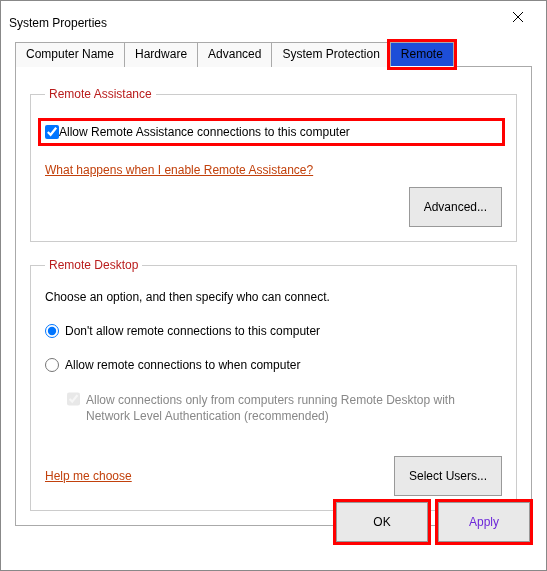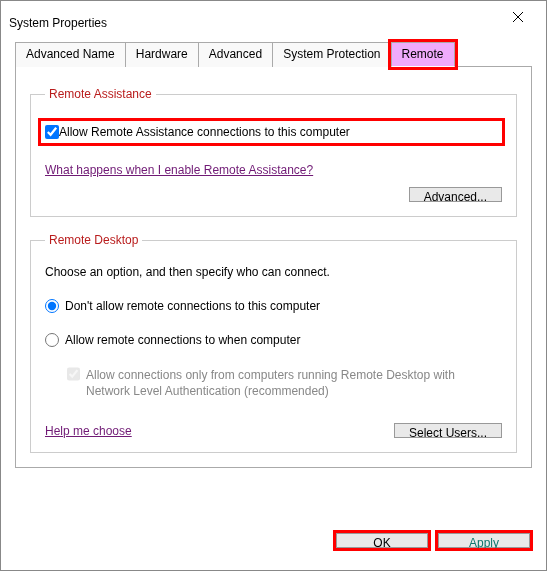--- a/index.html
+++ b/index.html
@@ -58,21 +58,21 @@
     border: 1px solid #aaa;
     border-bottom: none;
     margin-right: -1px;
     background: #f9f9f9;
     cursor: pointer;
     font-size: 12px;
     position: relative;
     top: 1px;
   }
   .tab.active {
-    background: #f0abfc;
+    background: #1d4ed8;
     border-bottom: 1px solid #fff;
     z-index: 2;
   }
   .tab.highlight {
     outline: 3px solid red;
   }
 
   .panel {
     border: 1px solid #aaa;
     border-top: none;
@@ -101,39 +101,39 @@
     padding: 4px;
     margin-left: -4px;
   }
   input[type="checkbox"], input[type="radio"] {
     width: 14px;
     height: 14px;
     margin: 0;
   }
 
   .link {
-    color: #701a75;
+    color: #c2410c;
     text-decoration: underline;
     cursor: pointer;
     display: inline-block;
   }
 
   .btn {
     min-width: 92px;
-    height: 15px;
+    height: 40px;
     padding: 2px 14px;
     border: 1px solid #999;
     background: #e9e9e9;
     font-size: 12px;
     font-family: inherit;
     cursor: pointer;
     color: #000;
   }
   .btn:disabled {
-    color: #0f766e;
+    color: #6d28d9;
     cursor: default;
   }
   .btn.highlight { outline: 3px solid red; }
 
   .right-btn-row {
     display: flex;
     justify-content: flex-end;
     margin-top: 10px;
   }
 
@@ -150,26 +150,26 @@
     margin: 8px 0 4px 22px;
     color: #888;
   }
   .nested-check input[type="checkbox"] { opacity: 0.5; }
   .nested-check .txt { line-height: 1.35; }
 
   .helprow {
     display: flex;
     align-items: center;
     justify-content: space-between;
-    margin-top: 24px;
+    margin-top: 32px;
   }
 
   .bottom-buttons {
     position: absolute;
-    bottom: 22px;
+    bottom: 28px;
     right: 16px;
     display: flex;
     gap: 10px;
   }
 </style>
 </head>
 <body>
 
 <div class="window">
 
@@ -178,21 +178,21 @@
     <div class="close-btn">
       <svg width="10" height="10" viewBox="0 0 10 10">
           <path d="M0 0 L10 10 M10 0 L0 10" stroke="currentColor" stroke-width="1"></path>
         </svg>
     </div>
   </div>
 
   <div class="content">
 
     <div class="tabs">
-      <div class="tab">Advanced Name</div>
+      <div class="tab">Computer Name</div>
       <div class="tab">Hardware</div>
       <div class="tab">Advanced</div>
       <div class="tab">System Protection</div>
       <div class="tab active highlight">Remote</div>
     </div>
 
     <div class="panel">
 
       <fieldset class="group">
         <legend>Remote Assistance</legend>

